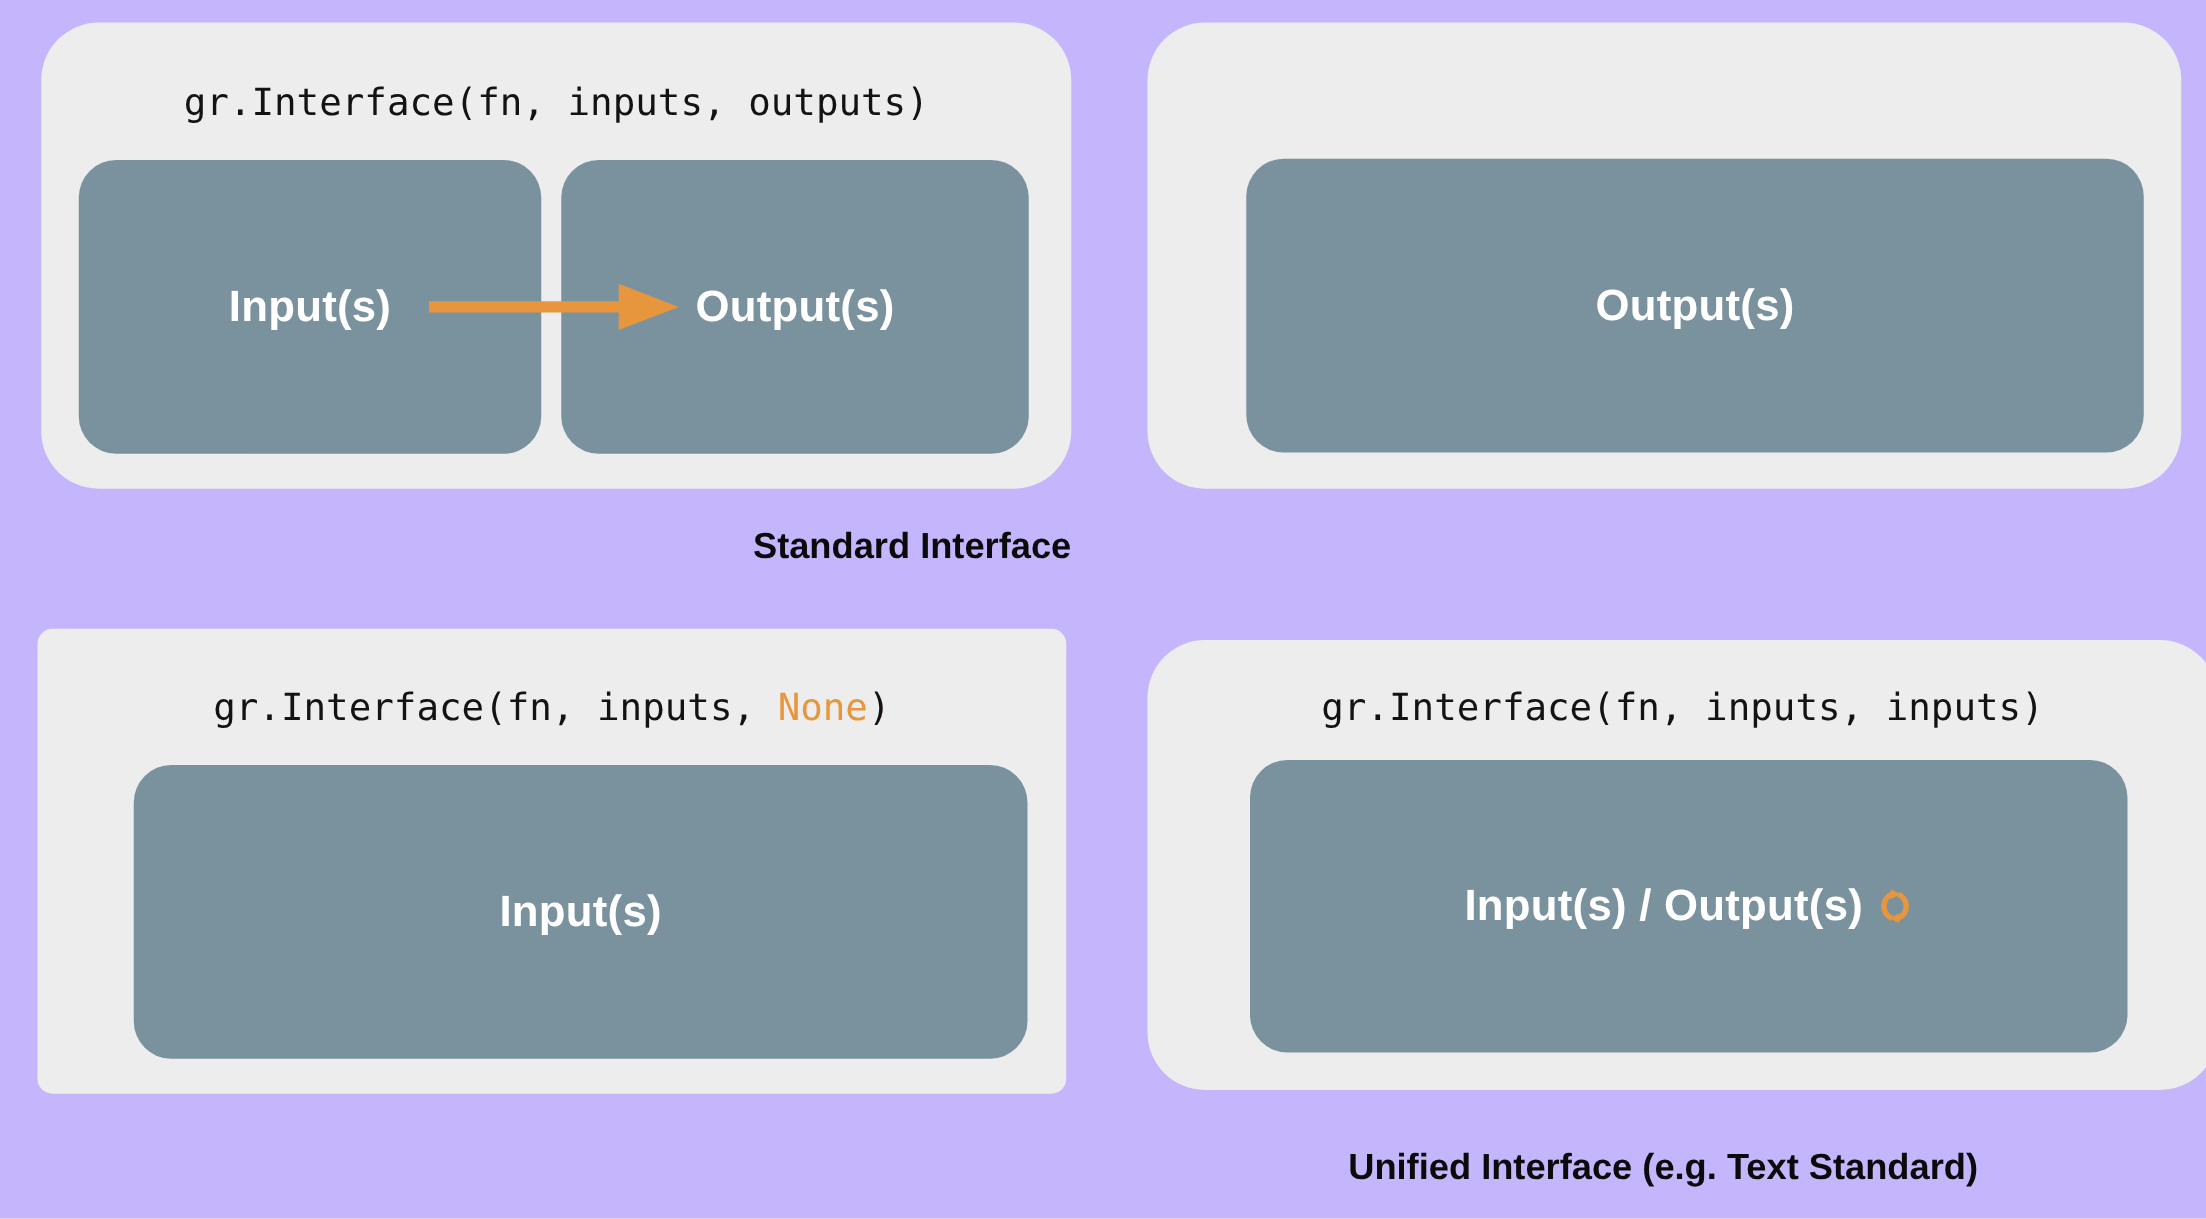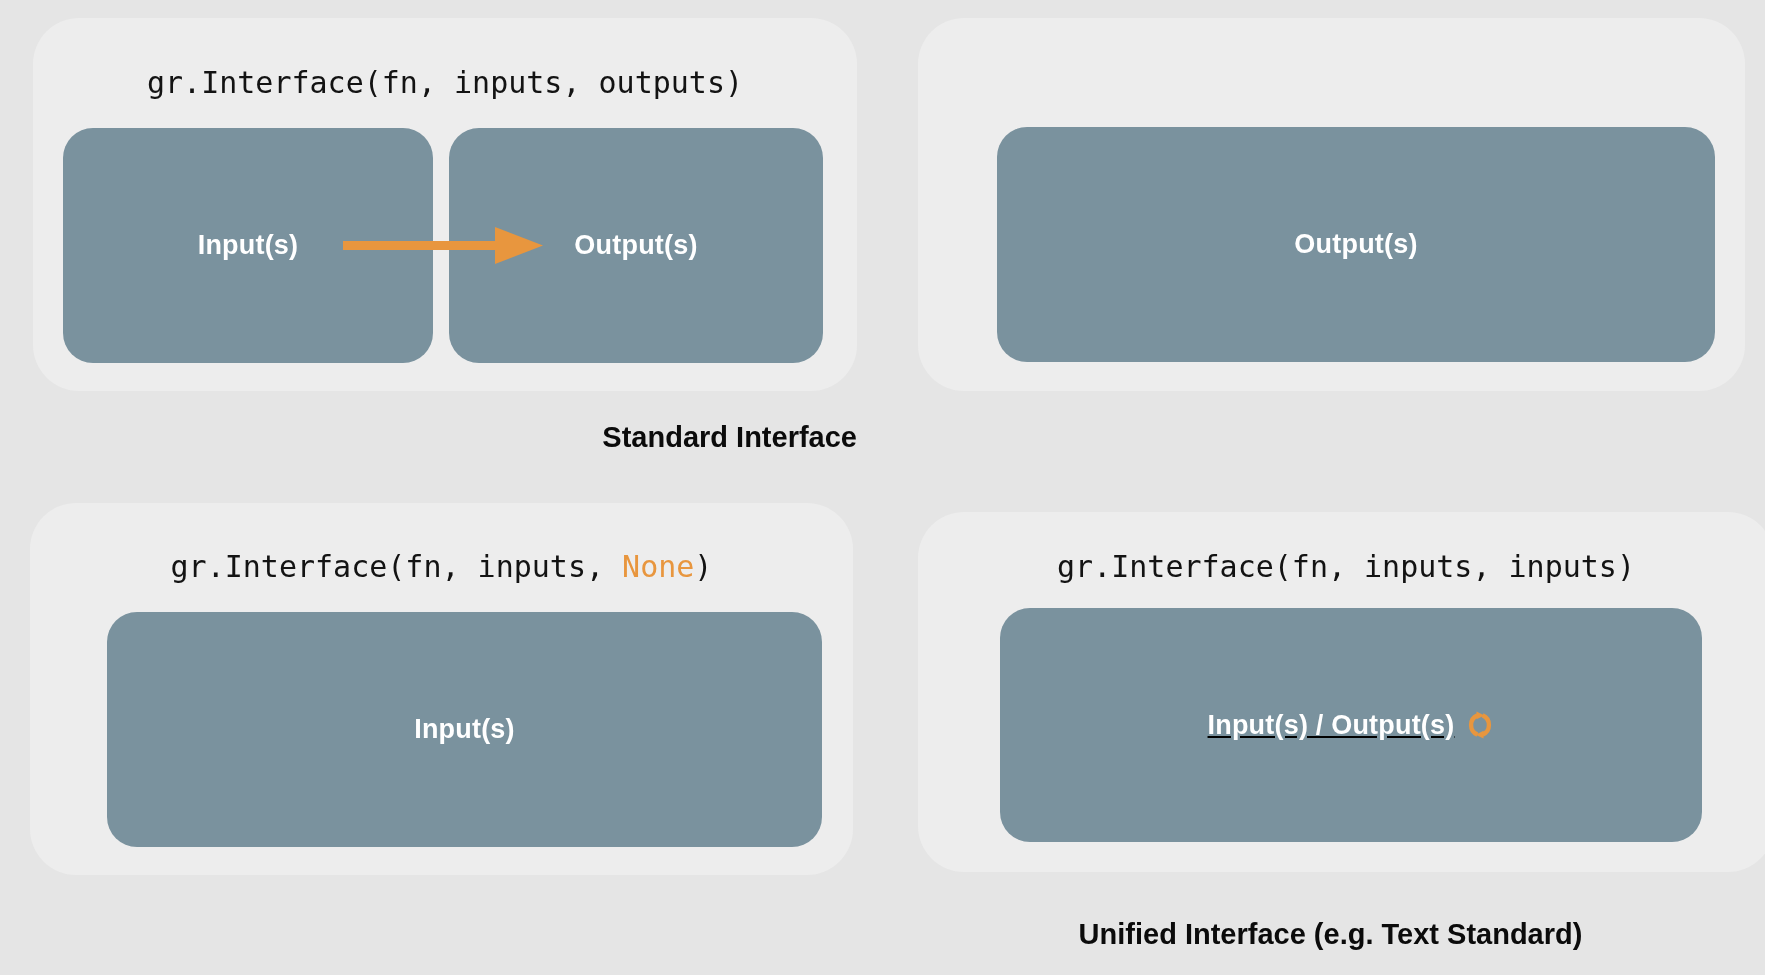--- a/index.html
+++ b/index.html
@@ -1,34 +1,34 @@
 <!DOCTYPE html>
 <html><head>
 <meta charset="utf-8">
 <style>
   html,body { margin:0; padding:0; background:#ffffff; }
   .canvas {
-    position:relative; width:1765px; height:975px; background:#e5e5e5;
+    position:relative; width:1765px; height:975px; background:#c4b5fd;
     overflow:hidden; font-family:"Liberation Sans", sans-serif;
   }
   .panel {
     position:absolute; background:#ededed; border-radius:46px;
   }
   .code {
     position:absolute; left:0; right:0; text-align:center;
     font-family:"DejaVu Sans Mono", monospace; font-size:30px; line-height:30px;
     color:#131313; white-space:pre;
   }
   .code .accent { color:#e8963e; }
   .box {
     position:absolute; background:#7a929e; border-radius:30px;
     display:flex; align-items:center; justify-content:center; gap:12px;
   }
   .box-label {
-    color:#ffffff; font-weight:bold; font-size:27px; letter-spacing:0.2px;
+    color:#ffffff; font-weight:bold; font-size:35px; letter-spacing:0.2px;
     font-family:"Liberation Sans", sans-serif; white-space:pre;
   }
   .caption {
     position:absolute; text-align:center; font-weight:bold; font-size:29px;
     color:#0b0b0b; font-family:"Liberation Sans", sans-serif;
   }
   svg.arrow, svg.sync { display:block; }
   svg.arrow { position:absolute; }
 </style>
 </head>
@@ -50,30 +50,30 @@
     </svg>
   </section>
   <div class="caption" style="left:33px; top:421px; width:824px;text-align:right;">Standard Interface</div>
 
   <section class="panel" style="left:918px; top:18px; width:827px; height:373px;">
     <div class="box" style="left:79px; top:109px; width:718px; height:235px;">
       <span class="box-label">Output(s)</span>
     </div>
   </section>
 
-  <section class="panel" style="left:30px; top:503px; width:823px; height:372px;">
+  <section class="panel" style="left:30px; top:503px; width:823px; height:372px;border-radius:12px;">
     <div class="code" style="top:49px;"><span>gr.Interface(fn, inputs, </span><span class="accent">None</span><span>)</span></div>
     <div class="box" style="left:77px; top:109px; width:715px; height:235px;">
       <span class="box-label">Input(s)</span>
     </div>
   </section>
 
   <section class="panel" style="left:918px; top:512px; width:825px; height:360px;padding-left:31px;">
     <div class="code" style="top:40px;"><span>gr.Interface(fn, inputs, inputs)</span></div>
-    <div class="box" style="left:82px; top:96px; width:702px; height:234px;text-decoration:underline;">
+    <div class="box" style="left:82px; top:96px; width:702px; height:234px;">
       <span class="box-label">Input(s) / Output(s)</span>
       <svg class="sync" width="28" height="28" viewBox="0 0 32 32">
         <g fill="none" stroke="#e8963e" stroke-width="5">
           <path d="M 13 27 A 12 12 0 0 1 13 5"></path>
           <path d="M 19 5 A 12 12 0 0 1 19 27"></path>
         </g>
         <polygon points="12,0.5 21,5 12,9.5" fill="#e8963e"></polygon>
         <polygon points="20,22.5 11,27 20,31.5" fill="#e8963e"></polygon>
       </svg>
     </div>

